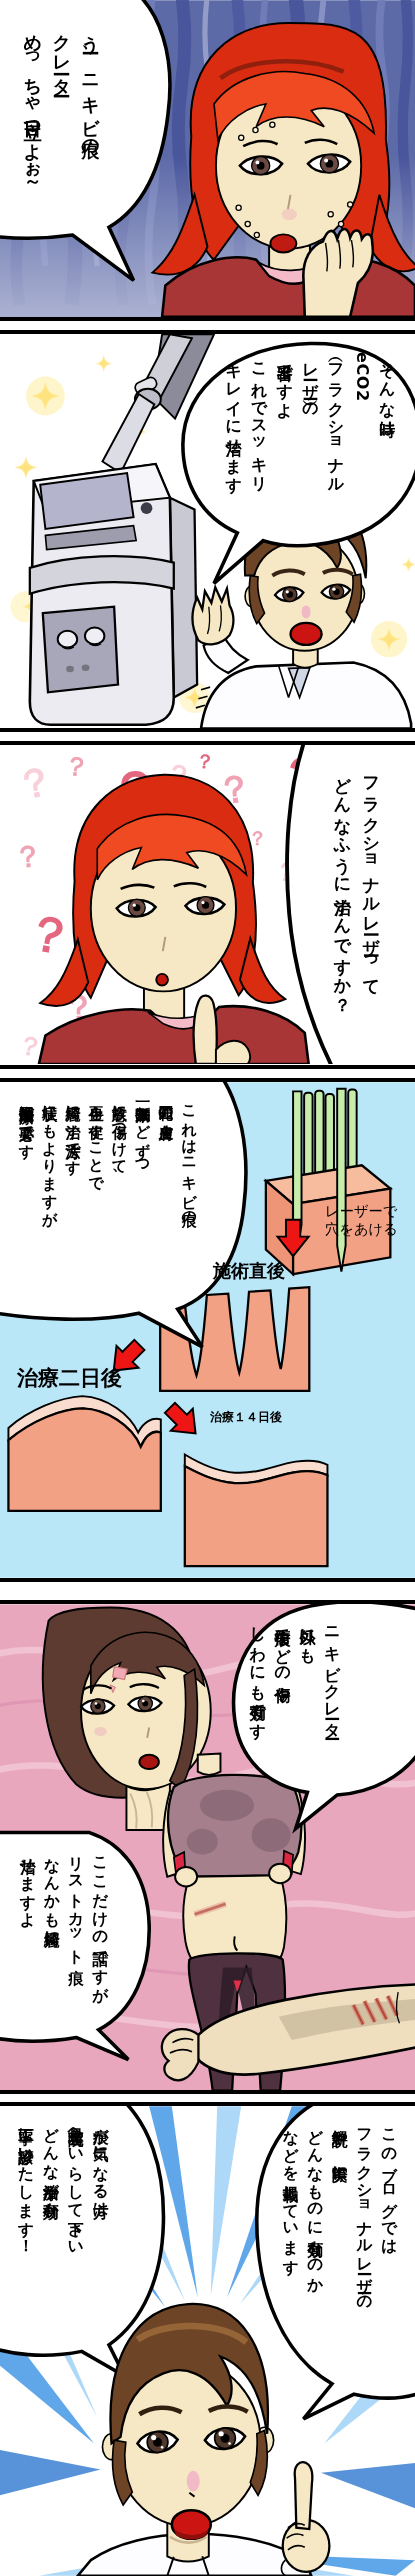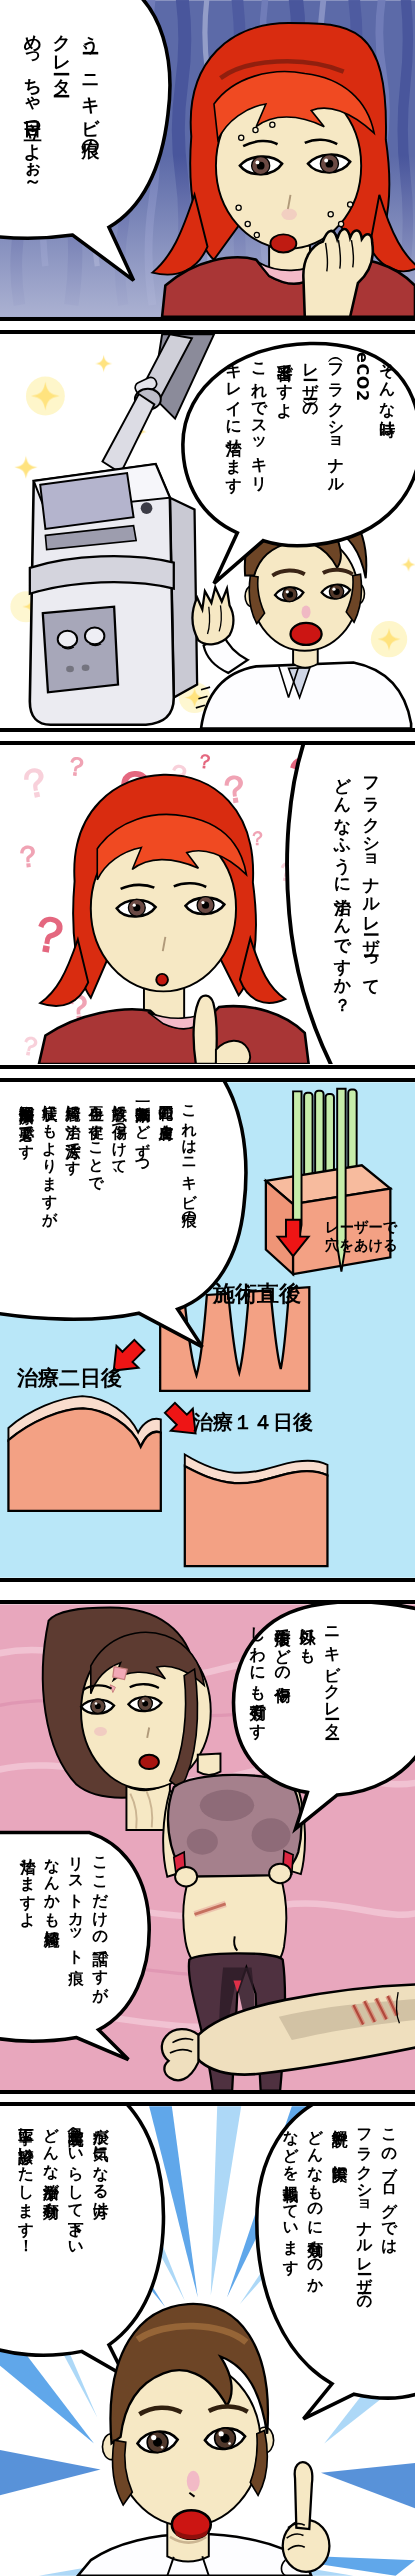--- a/index.html
+++ b/index.html
@@ -300,25 +300,25 @@
       <path d="M-30,-30 L326,-30 C374,26 386,110 376,192 C368,268 334,328 274,350 L312,408 L214,356 C150,370 56,368 -30,352 Z" fill="var(--bubble)" stroke="#000" stroke-width="5.5"></path>
     </svg>
     <div class="vtext" style="left:14.3px;top:11.7px;height:214px;font-size:15px;line-height:1.55">これはニキビ痕の
 範囲の皮膚を
 一割未満ほどずつ
 故意に傷つけて、
 再生を促すことで
 綺麗に治す方法です
 症状にもよりますが
 複数回治療が必要です</div>
-    <div class="hlabel" style="left:325px;top:136px;font-size:14.3px;font-weight:700">レーザーで
+    <div class="hlabel" style="left:325px;top:120px;font-size:14.3px;font-weight:400">レーザーで
 穴をあける</div>
-    <div class="hlabel" style="left:213px;top:198px;font-size:22px">施術直後</div>
+    <div class="hlabel" style="left:213px;top:177px;font-size:18px">施術直後</div>
     <div class="hlabel" style="left:17px;top:283px;font-size:21px">治療二日後</div>
-    <div class="hlabel" style="left:193px;top:328px;font-size:20px">治療１４日後</div>
+    <div class="hlabel" style="left:210px;top:328px;font-size:12px">治療１４日後</div>
   </div>
 
   <div class="hline" style="top:1578px"></div>
   <div class="hline" style="top:1600px"></div>
 
   <div class="panel" style="top:1604px;height:487px">
     <svg width="415" height="487" viewBox="0 0 640 750">
       <rect width="640" height="750" fill="var(--p5bg)"></rect>
       <g fill="none" stroke="#f2c6d5" stroke-width="10" opacity="0.9">
         <path d="M-20,80 C120,40 200,140 340,100 C480,60 560,140 660,110"></path>

